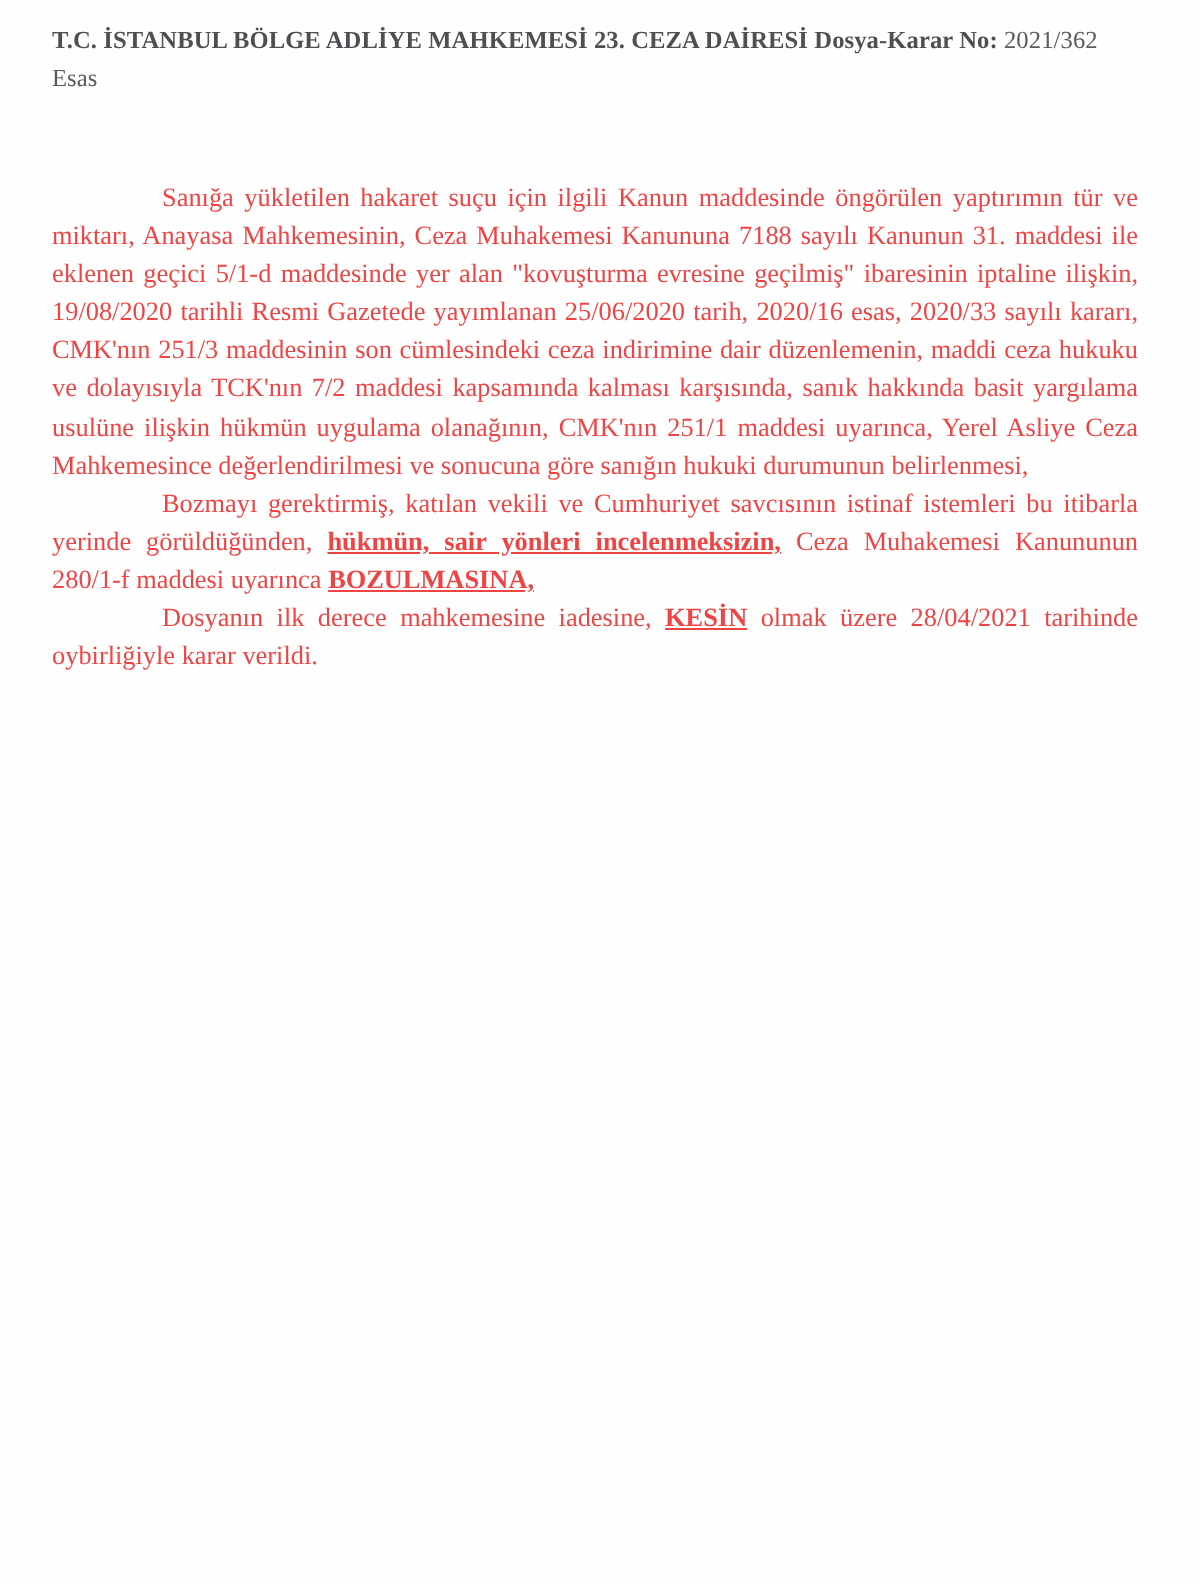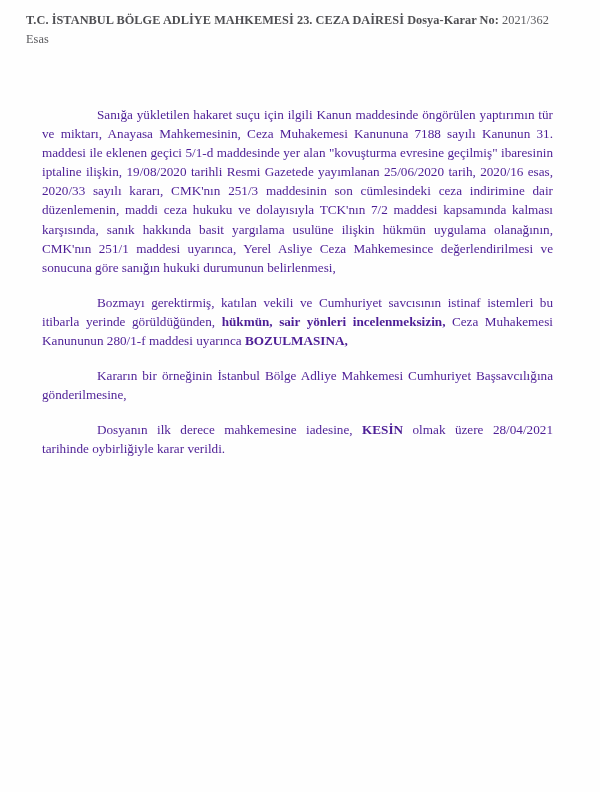--- a/index.html
+++ b/index.html
@@ -56,33 +56,34 @@
 
   
   .doc-body {
     position: absolute;
     left: 26px;
     top: 89px;
     width: 543px;
   }
 
   .para {
-    margin: 16px;
+    margin: 0;
     padding: 0;
     font-size: 13.2px;
     line-height: 19.1px;
     text-align: justify;
     text-justify: inter-word;
     text-indent: 55px;
-    color: #4c1d95;
+    color: #ef4444;
     -webkit-hyphens: none;
     hyphens: none;
   }
   .para b {
     font-weight: bold;
+    text-decoration: underline;
   }
 
   
   .signature-row {
     position: absolute;
     left: 26px;
     top: 388px;
     width: 543px;
     height: 20px;
     font-size: 13.2px;
@@ -113,20 +114,19 @@
 
   <div class="doc-header">
     <span class="hdr-court">T.C. İSTANBUL  BÖLGE ADLİYE MAHKEMESİ 23. CEZA DAİRESİ</span>
     <span class="hdr-file-label">Dosya-Karar No:</span>
     <span class="hdr-file-value">2021/362 Esas</span>
   </div>
 
   <div class="doc-body">
     <p class="para"><span>Sanığa yükletilen hakaret suçu için ilgili Kanun maddesinde öngörülen yaptırımın tür ve miktarı, Anayasa Mahkemesinin, Ceza Muhakemesi Kanununa 7188 sayılı Kanunun 31. maddesi ile eklenen geçici 5/1-d maddesinde yer alan "kovuşturma evresine geçilmiş" ibaresinin iptaline ilişkin, 19/08/2020 tarihli Resmi Gazetede yayımlanan 25/06/2020 tarih, 2020/16 esas, 2020/33 sayılı kararı, CMK'nın 251/3 maddesinin son cümlesindeki ceza indirimine dair düzenlemenin, maddi ceza hukuku ve dolayısıyla TCK'nın 7/2 maddesi kapsamında kalması karşısında, sanık hakkında basit yargılama usulüne ilişkin hükmün uygulama olanağının, CMK'nın 251/1 maddesi uyarınca, Yerel Asliye Ceza Mahkemesince değerlendirilmesi ve sonucuna göre sanığın hukuki durumunun belirlenmesi,</span></p>
     <p class="para"><span>Bozmayı gerektirmiş, katılan vekili ve Cumhuriyet savcısının istinaf istemleri bu itibarla yerinde görüldüğünden, </span><b>hükmün, sair yönleri incelenmeksizin,</b><span> Ceza Muhakemesi Kanununun 280/1-f maddesi uyarınca </span><b>BOZULMASINA,</b></p>
-    <p class="para"><span>Kararın bir örneğinin İstanbul Bölge Adliye Mahkemesi Cumhuriyet Başsavcılığına gönderilmesine,</span></p>
     <p class="para"><span>Dosyanın ilk derece mahkemesine iadesine, </span><b>KESİN</b><span> olmak üzere 28/04/2021 tarihinde oybirliğiyle karar verildi.</span></p>
   </div>
 
 
   <div class="blank-area"></div>
 
 </div>
 
 </body></html>

